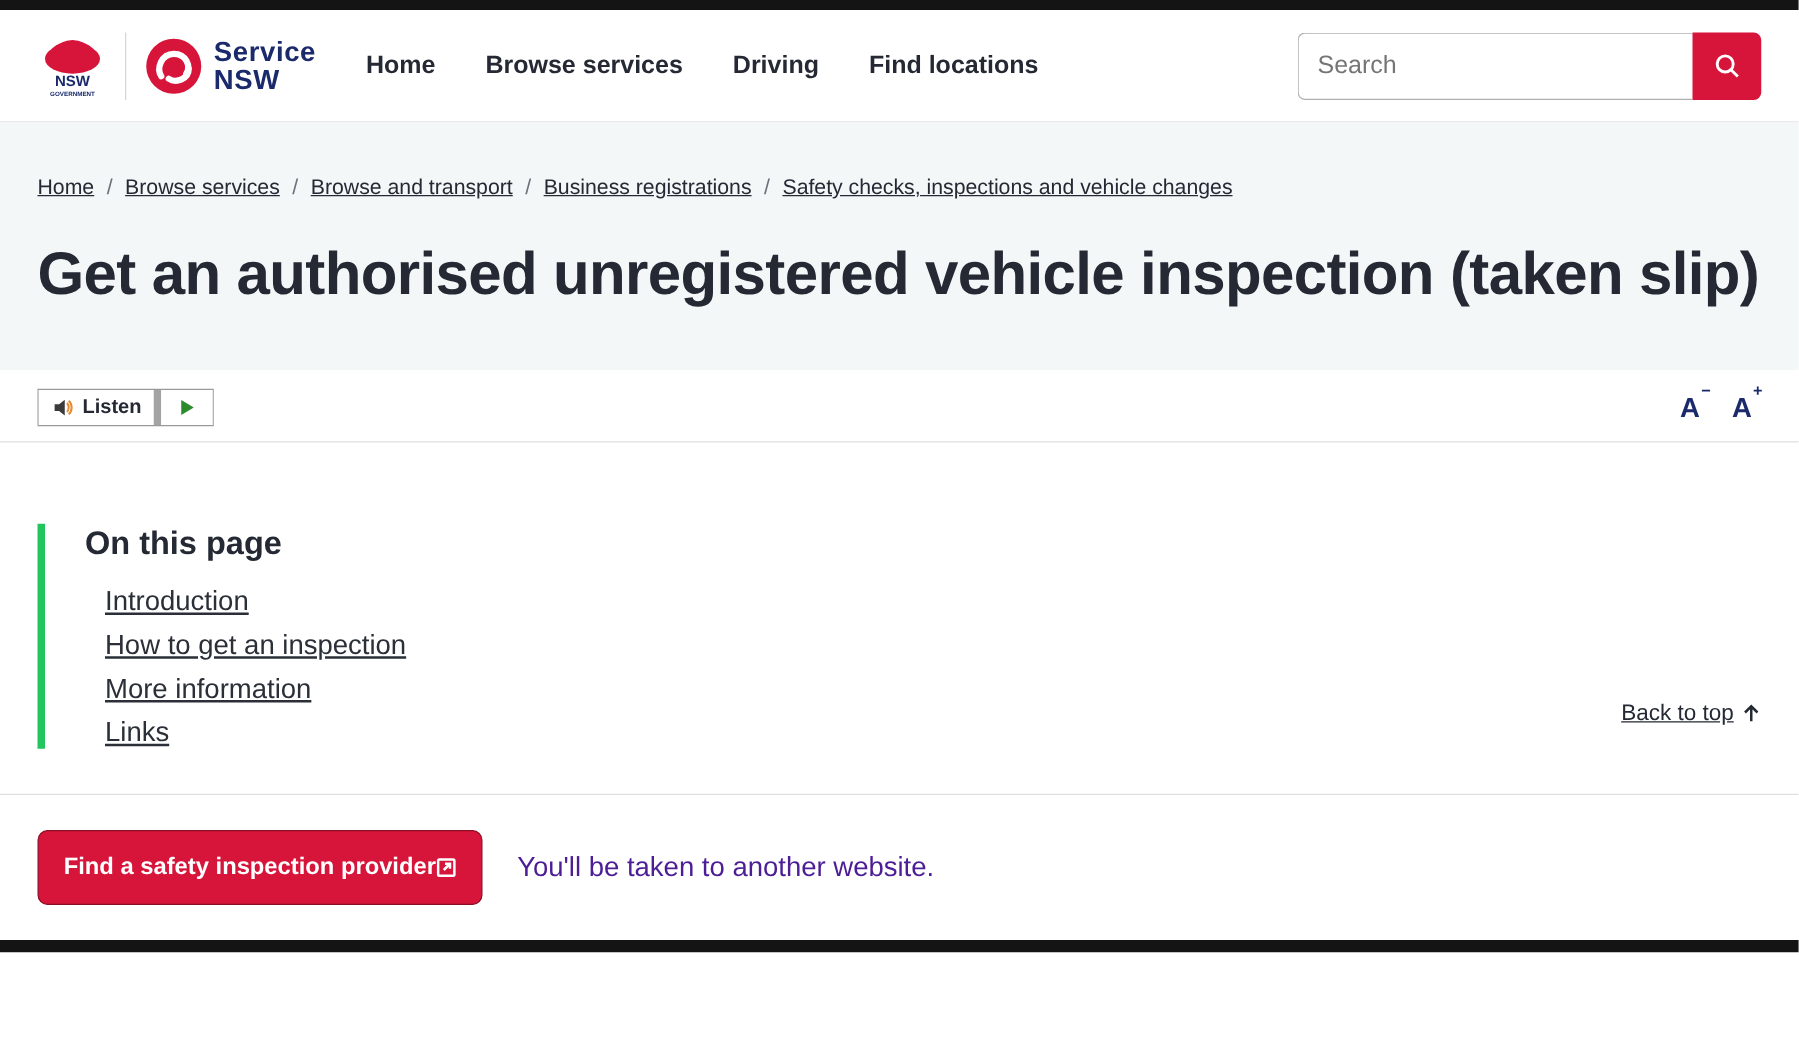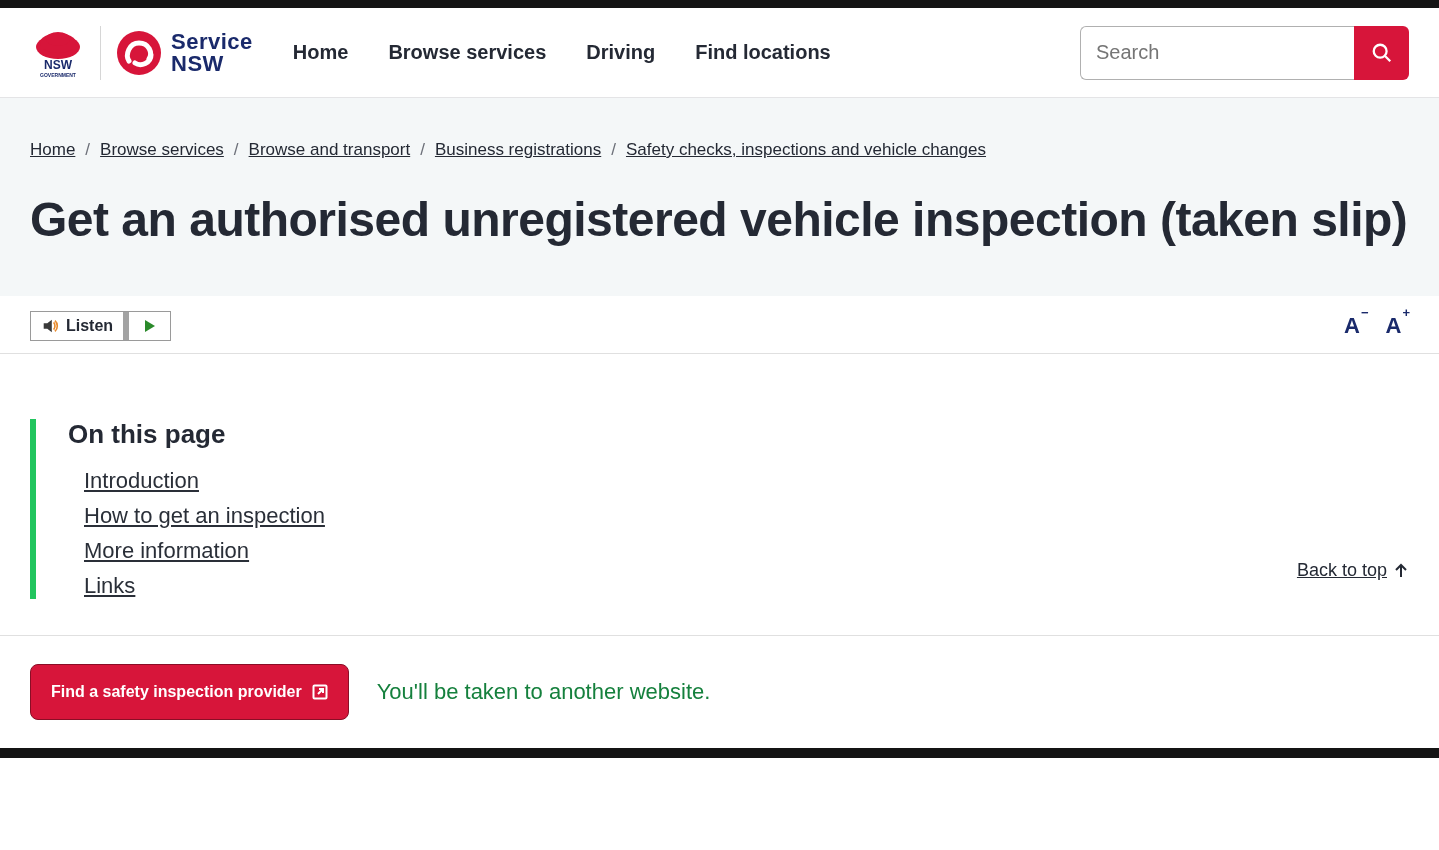--- a/index.html
+++ b/index.html
@@ -29,21 +29,21 @@
   .snsw-logo svg { width: 48px; height: 48px; }
   .snsw-text { display: flex; flex-direction: column; line-height: 1; }
   .snsw-text .line1 { font-size: 22px; font-weight: 700; color: #1a2a6b; letter-spacing: 0.5px; }
   .snsw-text .line2 { font-size: 22px; font-weight: 700; color: #1a2a6b; letter-spacing: 0.5px; }
 
   .nav { display: flex; gap: 40px; margin-left: 40px; }
   .nav a { color: #242934; text-decoration: none; font-size: 20px; font-weight: 600; }
 
   .search-wrap { margin-left: auto; display: flex; }
   .search-input {
-    width: 274px; height: 54px;
+    width: 316px; height: 54px;
     border: 1px solid #b0b0b0; border-right: none;
     border-radius: 6px 0 0 6px;
     padding: 0 15px; font-size: 20px; color: #505050;
     outline: none;
   }
   .search-btn {
     width: 55px; height: 54px;
     background: #d7153a; border: none;
     border-radius: 0 6px 6px 0;
     cursor: pointer;
@@ -103,26 +103,26 @@
   .cta-row {
     border-top: 1px solid #e0e0e0;
     padding: 28px 30px 28px 30px;
     display: flex; align-items: center; gap: 28px;
   }
   .cta-btn {
     background: #d7153a;
     border: 1px solid #8a0e26;
     border-radius: 8px;
     padding: 18px 20px;
-    color: #fff; font-size: 16px; font-weight: 700;
-    display: inline-flex; align-items: center; gap: 10px;
+    color: #fff; font-size: 19px; font-weight: 700;
+    display: inline-flex; align-items: center; 
     cursor: pointer;
   }
   .cta-btn svg { width: 16px; height: 16px; stroke: #fff; stroke-width: 2; fill: none; }
-  .cta-note { font-size: 22px; color: #15803d; }
+  .cta-note { font-size: 22px; color: #4c1d95; }
 </style>
 </head>
 <body>
 
 <div class="bar-top"></div>
 
 <header class="header">
   <div class="logo-block">
     <div class="nsw-logo">
       <svg viewBox="0 0 56 56">

